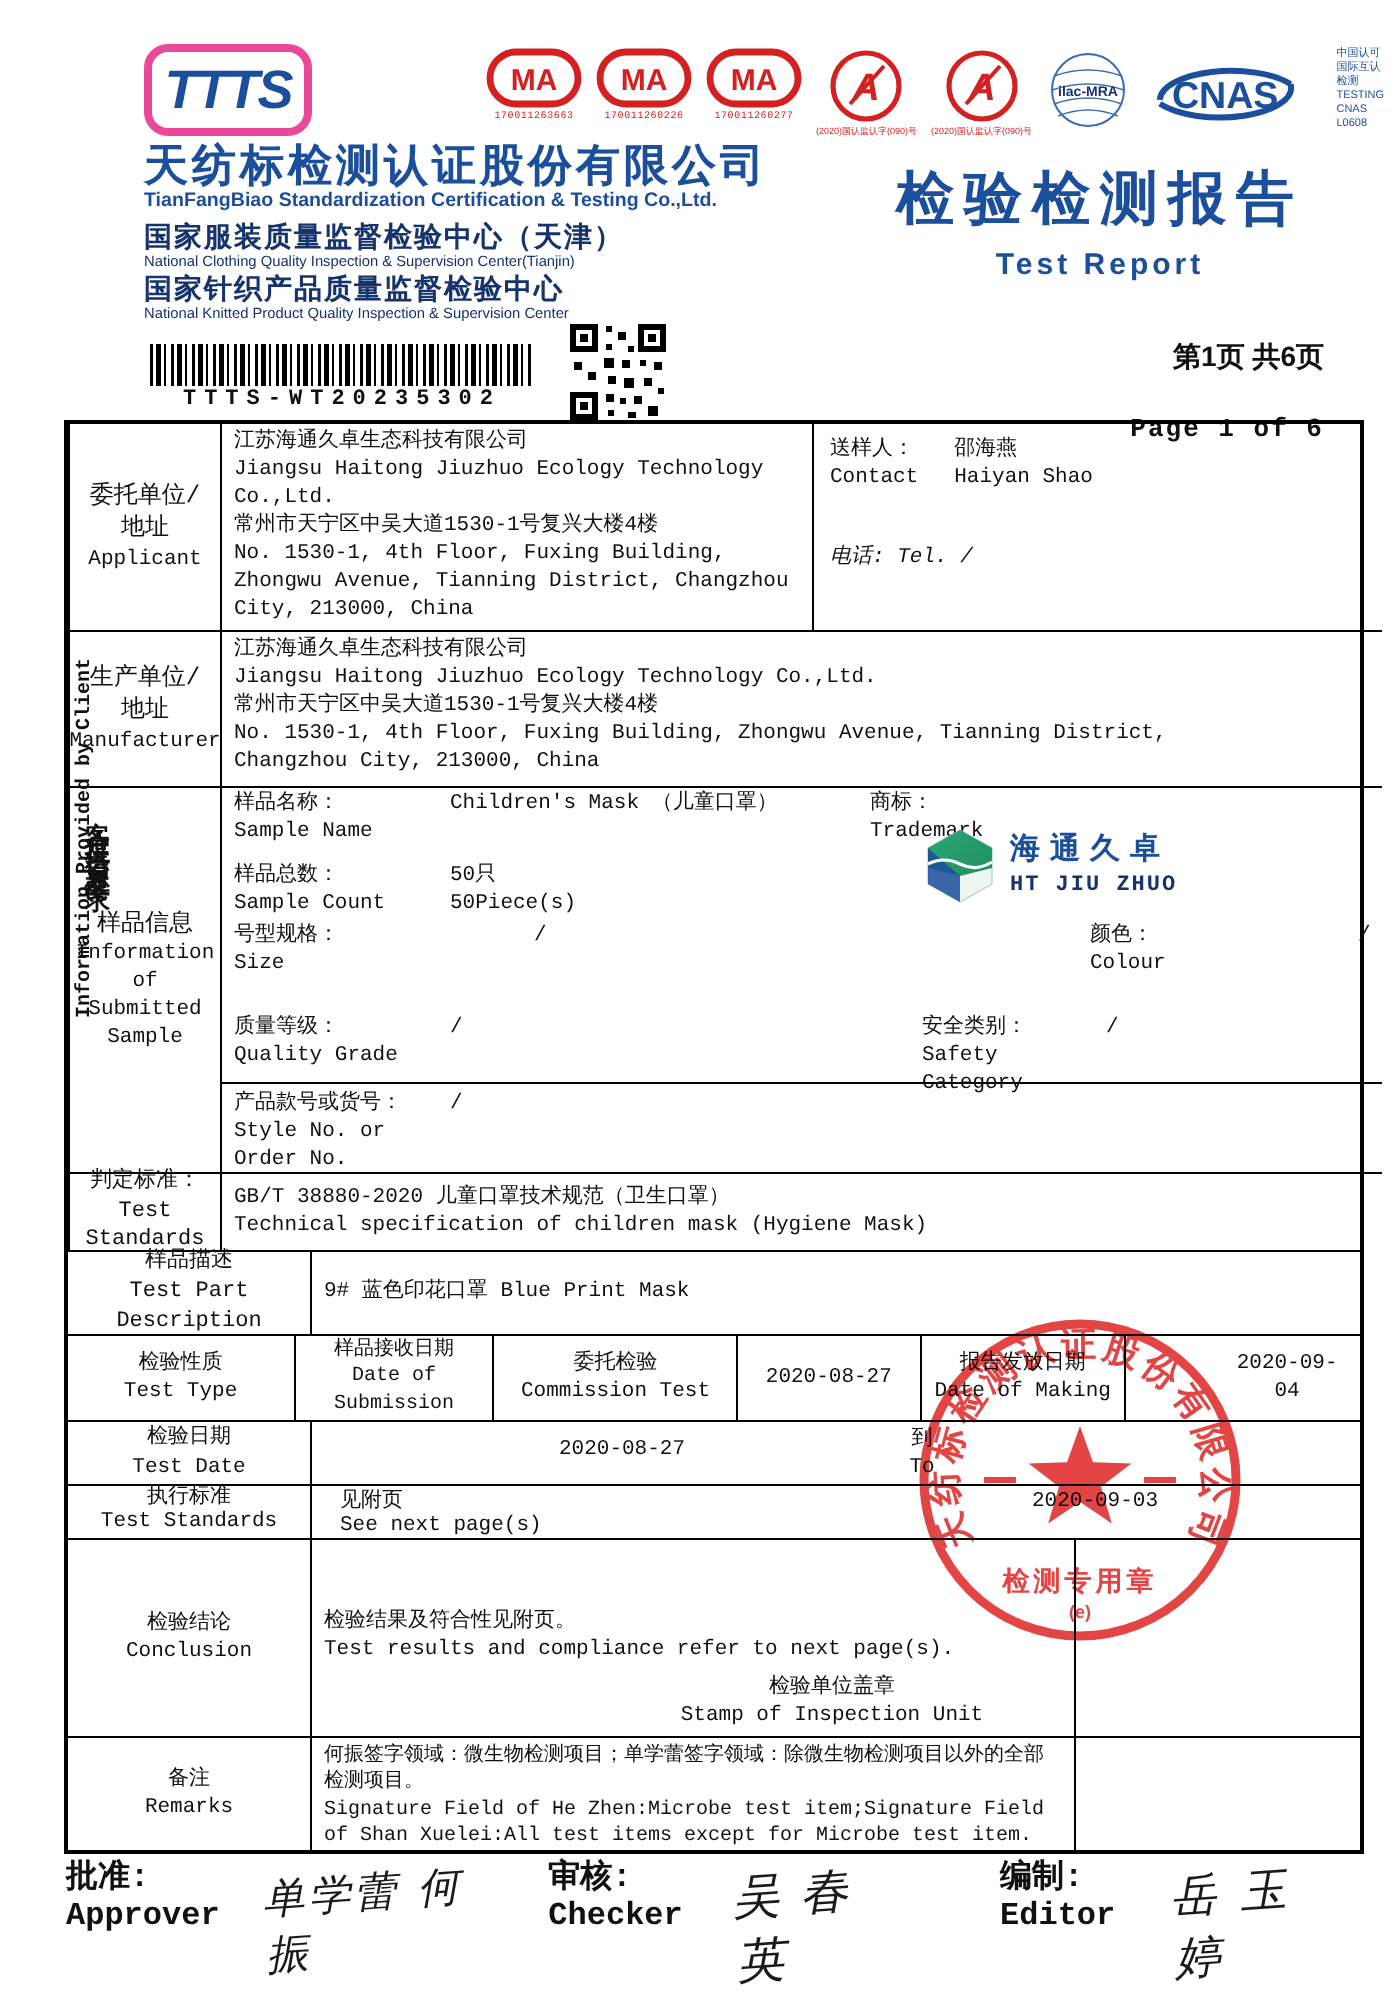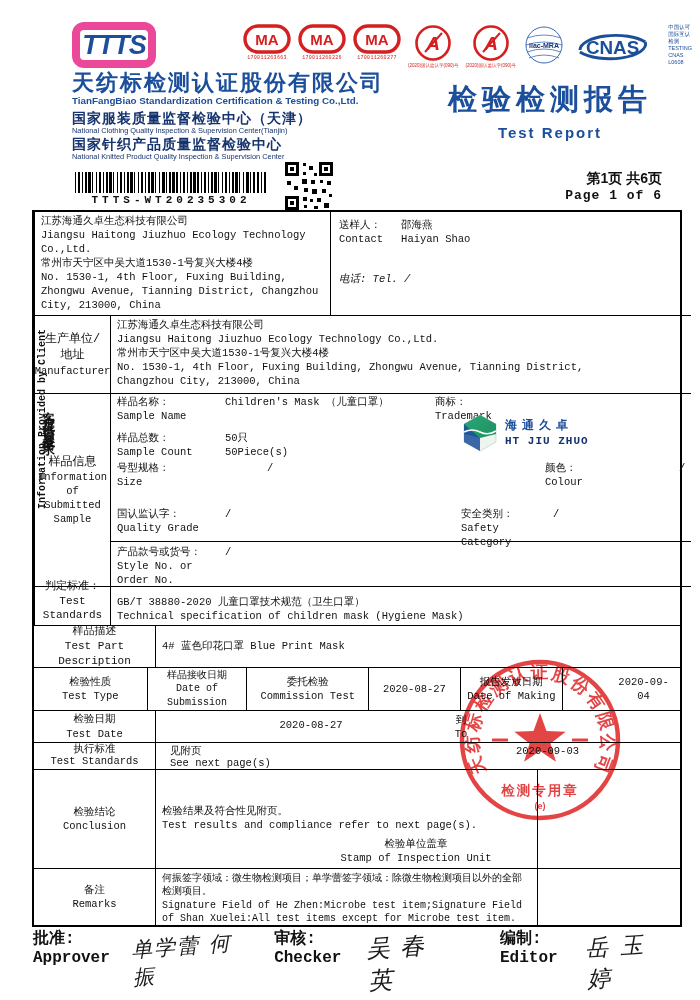--- a/index.html
+++ b/index.html
@@ -7,21 +7,21 @@
   .doc {
     position:relative; width:700px; height:1000px; background:#fff;
     font-family:"Liberation Sans", sans-serif; color:#111; overflow:hidden;
     margin:0 auto;
   }
   .mono { font-family:"Liberation Mono","DejaVu Sans Mono",monospace; }
   .pre { white-space:pre-line; }
 
   
   .logo-box { position:absolute; left:72px; top:22px; width:84px; height:46px;
-    border:8px solid #ec4899; border-radius:12px; display:flex; align-items:center; justify-content:center; }
+    border:4px solid #ec4899; border-radius:12px; display:flex; align-items:center; justify-content:center; }
   .logo-box span { font-size:27px; font-weight:bold; font-style:italic; color:#1b4e9b; letter-spacing:-1px; }
 
   .badges { position:absolute; left:243px; top:24px; display:flex; gap:7px; align-items:flex-start; }
   .badge { display:flex; flex-direction:column; align-items:center; }
   .badge-num { font-size:5px; color:#d42020; margin-top:1px; letter-spacing:.3px; }
   .badge-cap { font-size:4.5px; color:#d42020; margin-top:1px; white-space:nowrap; }
   .cnas-wrap { display:flex; gap:15px; align-items:center; }
   .cnas-cap { font-size:5.5px; line-height:1.25; color:#1b4e9b; white-space:pre-line; }
 
   .company-cn { position:absolute; left:72px; top:68px; font-size:22px; font-weight:bold; color:#1b4e9b; letter-spacing:2px; }
@@ -35,42 +35,42 @@
   .report-title .cn { font-size:29px; font-weight:bold; color:#1b4e9b; letter-spacing:5px; }
   .report-title .en { font-size:15px; font-weight:bold; color:#1b4e9b; margin-top:4px; letter-spacing:2px; }
 
   .barcode { position:absolute; left:75px; top:172px; width:192px; height:21px;
     background:repeating-linear-gradient(90deg,#000 0 1.5px,#fff 1.5px 3px,#000 3px 5.5px,#fff 5.5px 7px,#000 7px 8px,#fff 8px 10.5px); }
   .barcode-text { position:absolute; left:75px; top:194px; width:192px; text-align:center;
     font-size:11px; letter-spacing:4px; font-weight:bold; }
   .qr { position:absolute; left:284px; top:161px; }
   .pageinfo { position:absolute; right:38px; top:170px; text-align:right; }
   .pageinfo .cn { font-size:14px; font-weight:bold; }
-  .pageinfo .en { font-size:13px; font-weight:bold; letter-spacing:1px; }
+  .pageinfo .en { font-size:13px; font-weight:bold; letter-spacing:1px;margin-top:19px; }
 
   
   .t { position:absolute; left:32px; top:210px; width:650px; border:2px solid #000;
        font-size:10.5px; line-height:1.34; }
   .row { display:flex; border-bottom:1px solid #000; }
   .row:last-child { border-bottom:none; }
   .cell { border-right:1px solid #000; padding:2px 6px; }
   .cell:last-child { border-right:none; }
   .lab { display:flex; flex-direction:column; align-items:center; justify-content:center; text-align:center; }
   .lab .cn { font-size:12px; }
   .lab .en { font-size:10.5px; }
 
   .t-upper { display:flex; border-bottom:1px solid #000; }
   .sb { width:46px; border-right:1px solid #000; position:relative; }
   .sb-cn { position:absolute; left:5px; top:50%; transform:translateY(-50%);
     writing-mode:vertical-lr; text-orientation:upright; font-size:12.5px; font-weight:bold; letter-spacing:4px; }
   .sb-en { position:absolute; left:calc(50% + 9px); top:50%;
     transform:translate(-50%,-50%) rotate(-90deg); white-space:nowrap;
     font-size:10px; font-weight:bold; }
   .u-rows { flex:1; }
-  .u-rows > .row:last-child { border-bottom:none;align-items:flex-end; }
+  .u-rows > .row:last-child { border-bottom:none; }
 
   .r1 { height:104px; } .r2 { height:78px; } .r3 { height:193px; } .r4 { height:38px; }
   .r5 { height:42px; } .r6 { height:43px; } .r7 { height:32px; } .r8 { height:27px; }
   .r9 { height:99px; } .r10 { height:56px; }
 
   .w-lab1 { width:76px; }
   .w-lab2 { width:122px; }
   .addr { width:296px; }
   .contact-cell { flex:1; padding:6px 8px; display:flex; flex-direction:column; }
   .contact-line { display:flex; gap:18px; }
@@ -79,21 +79,21 @@
 
   
   .sf-wrap { flex:1; position:relative; }
   .sf-row { display:flex; padding:1px 6px; }
   .sf-name { height:36px; } .sf-count { height:30px; } .sf-size { height:46px;gap:42px; }
   .sf-grade { height:35px; } .sf-style { height:45px; border-top:1px solid #000; padding-top:3px; }
   .f-lab { width:108px; }
   .f-val { width:210px; }
   .f-lab2 { width:92px; margin-left:26px; }
   .tm-logo { position:absolute; left:352px; top:20px; display:flex; align-items:center; gap:8px; }
-  .tm-text .cn { font-size:12px; font-weight:bold; color:#1b4e9b; letter-spacing:5px; }
+  .tm-text .cn { font-size:15px; font-weight:bold; color:#1b4e9b; letter-spacing:5px; }
   .tm-text .en { font-size:11px; font-weight:bold; color:#16336e; letter-spacing:1px; }
 
   
   .c-tt1 { width:131px; } .c-tt2 { width:107px; } .c-tt3 { width:98px; }
   .c-tt4 { width:110px; } .c-tt5 { width:78px;margin-left:44px; }
   .cen { display:flex; flex-direction:column; align-items:center; justify-content:center; text-align:center; }
 
   
   .td-cell { flex:1; position:relative; }
   .td-from { position:absolute; left:95px; top:7px; width:120px; text-align:center; }
@@ -245,20 +245,24 @@
   <div class="t mono">
 
     <div class="t-upper">
       <div class="sb">
         <div class="sb-cn">客户提供信息及要求</div>
         <div class="sb-en mono">Information Provided by Client</div>
       </div>
       <div class="u-rows">
 
         <div class="row r1">
+          <div class="cell lab w-lab1">
+            <div class="cn">委托单位/地址</div>
+            <div class="en">Applicant</div>
+          </div>
           <div class="cell addr pre">江苏海通久卓生态科技有限公司
 Jiangsu Haitong Jiuzhuo Ecology Technology
 Co.,Ltd.
 常州市天宁区中吴大道1530-1号复兴大楼4楼
 No. 1530-1, 4th Floor, Fuxing Building,
 Zhongwu Avenue, Tianning District, Changzhou
 City, 213000, China</div>
           <div class="contact-cell">
             <div class="contact-line">
               <span class="pre">送样人：
@@ -305,21 +309,21 @@
             </div>
             <div class="sf-row sf-size">
               <span class="f-lab pre">号型规格：
 Size</span>
               <span class="f-val">/</span>
               <span class="f-lab2 pre">颜色：
 Colour</span>
               <span>/</span>
             </div>
             <div class="sf-row sf-grade">
-              <span class="f-lab pre">国认监认字：
+              <span class="f-lab pre">质量等级：
 Quality Grade</span>
               <span class="f-val">/</span>
               <span class="f-lab2 pre">安全类别：
 Safety
 Category</span>
               <span>/</span>
             </div>
             <div class="sf-row sf-style">
               <span class="f-lab pre">产品款号或货号：
 Style No. or
@@ -359,21 +363,21 @@
         </div>
       </div>
     </div>
 
     <div class="row r5">
       <div class="cell lab w-lab2">
         <div class="en pre" style="font-size:11px">样品描述
 Test Part
 Description</div>
       </div>
-      <div class="cell flex1" style="display:flex;align-items:center">4# 蓝色印花口罩 Blue Print Mask</div>
+      <div class="cell flex1" style="display:flex;align-items:center">9# 蓝色印花口罩 Blue Print Mask</div>
     </div>
 
     <div class="row r6">
       <div class="cell lab w-lab2 pre">检验性质
 Test Type</div>
       <div class="cell cen c-tt2 pre" style="font-size:10px">样品接收日期
 Date of
 Submission</div>
       <div class="cell cen c-tt1 pre">委托检验
 Commission Test</div>

